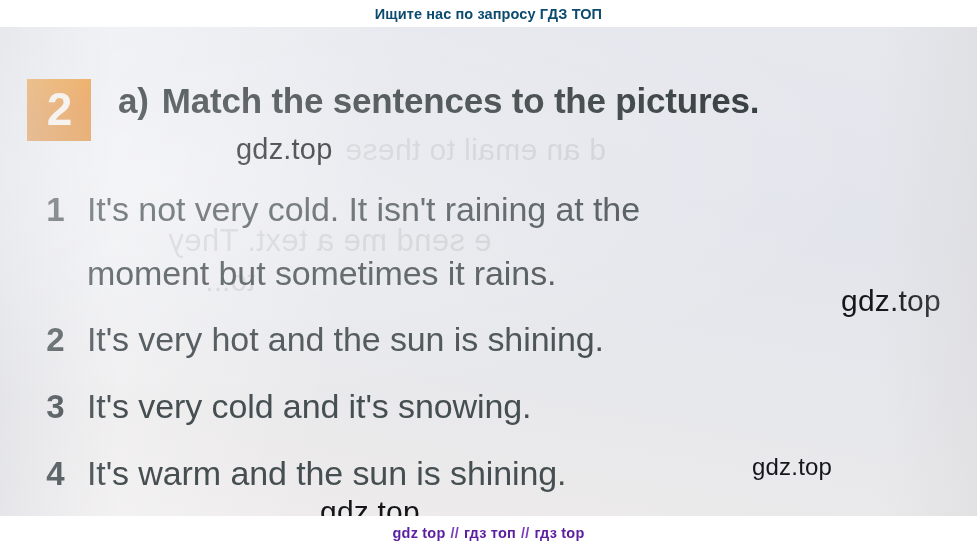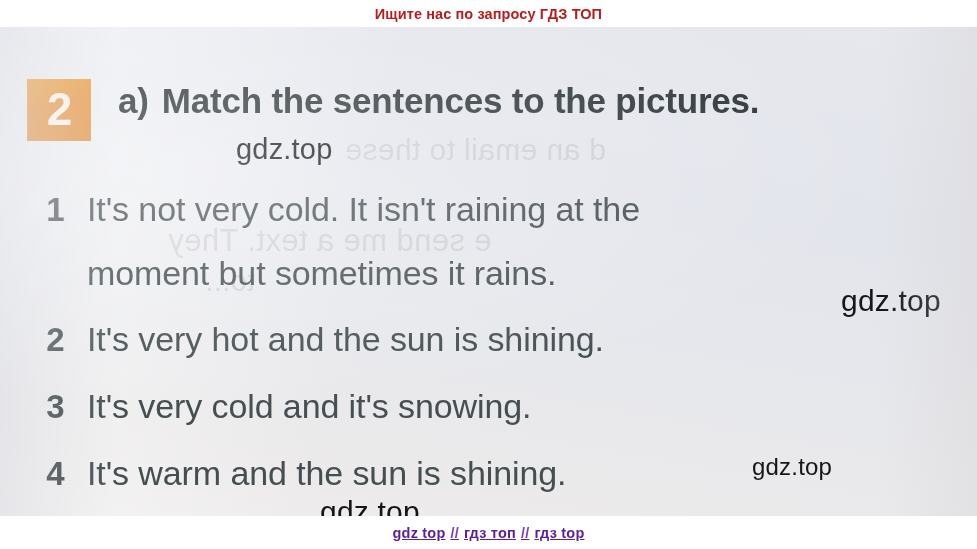--- a/index.html
+++ b/index.html
@@ -20,21 +20,21 @@
     position: absolute;
     left: 0; top: 0;
     width: 977px;
     height: 27px;
     background: #ffffff;
     display: flex;
     align-items: center;
     justify-content: center;
   }
   .top-banner-text {
-    color: #b91c1c;
+    color: #0c4a6e;
     font-size: 14.5px;
     font-weight: 700;
     letter-spacing: .1px;
     font-family: "Liberation Sans", sans-serif;
     white-space: nowrap;
   }
 
   
   .page-scan {
     position: absolute;
@@ -169,21 +169,20 @@
     align-items: center;
     justify-content: center;
   }
   .bottom-banner-text {
     color: #5b1fa0;
     font-size: 14.5px;
     font-weight: 700;
     letter-spacing: .2px;
     font-family: "Liberation Sans", sans-serif;
     white-space: nowrap;
-    text-decoration: underline;
   }
   .bb-sep { color: #7a3fbd; margin: 0 5px; }
 </style>
 </head>
 <body>
 
 <div class="top-banner">
   <span class="top-banner-text">Ищите нас по запросу ГДЗ ТОП</span>
 </div>
 

